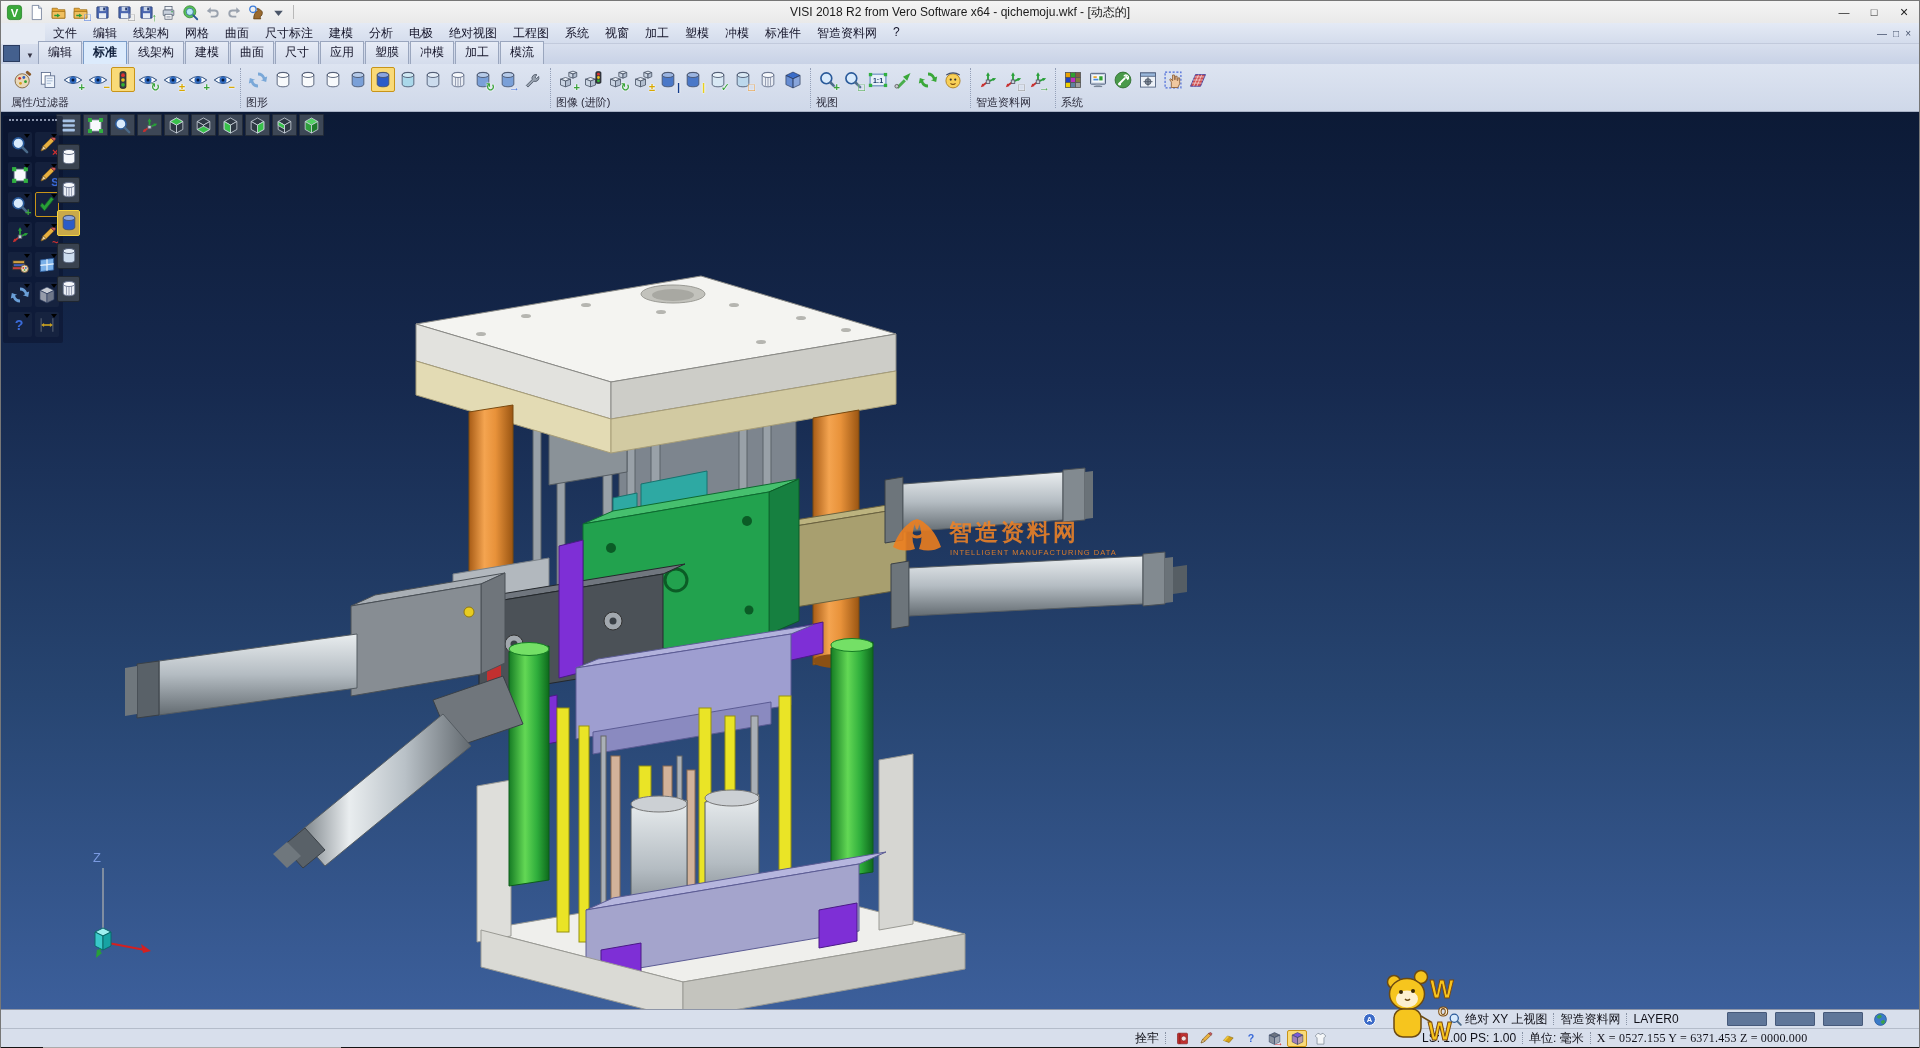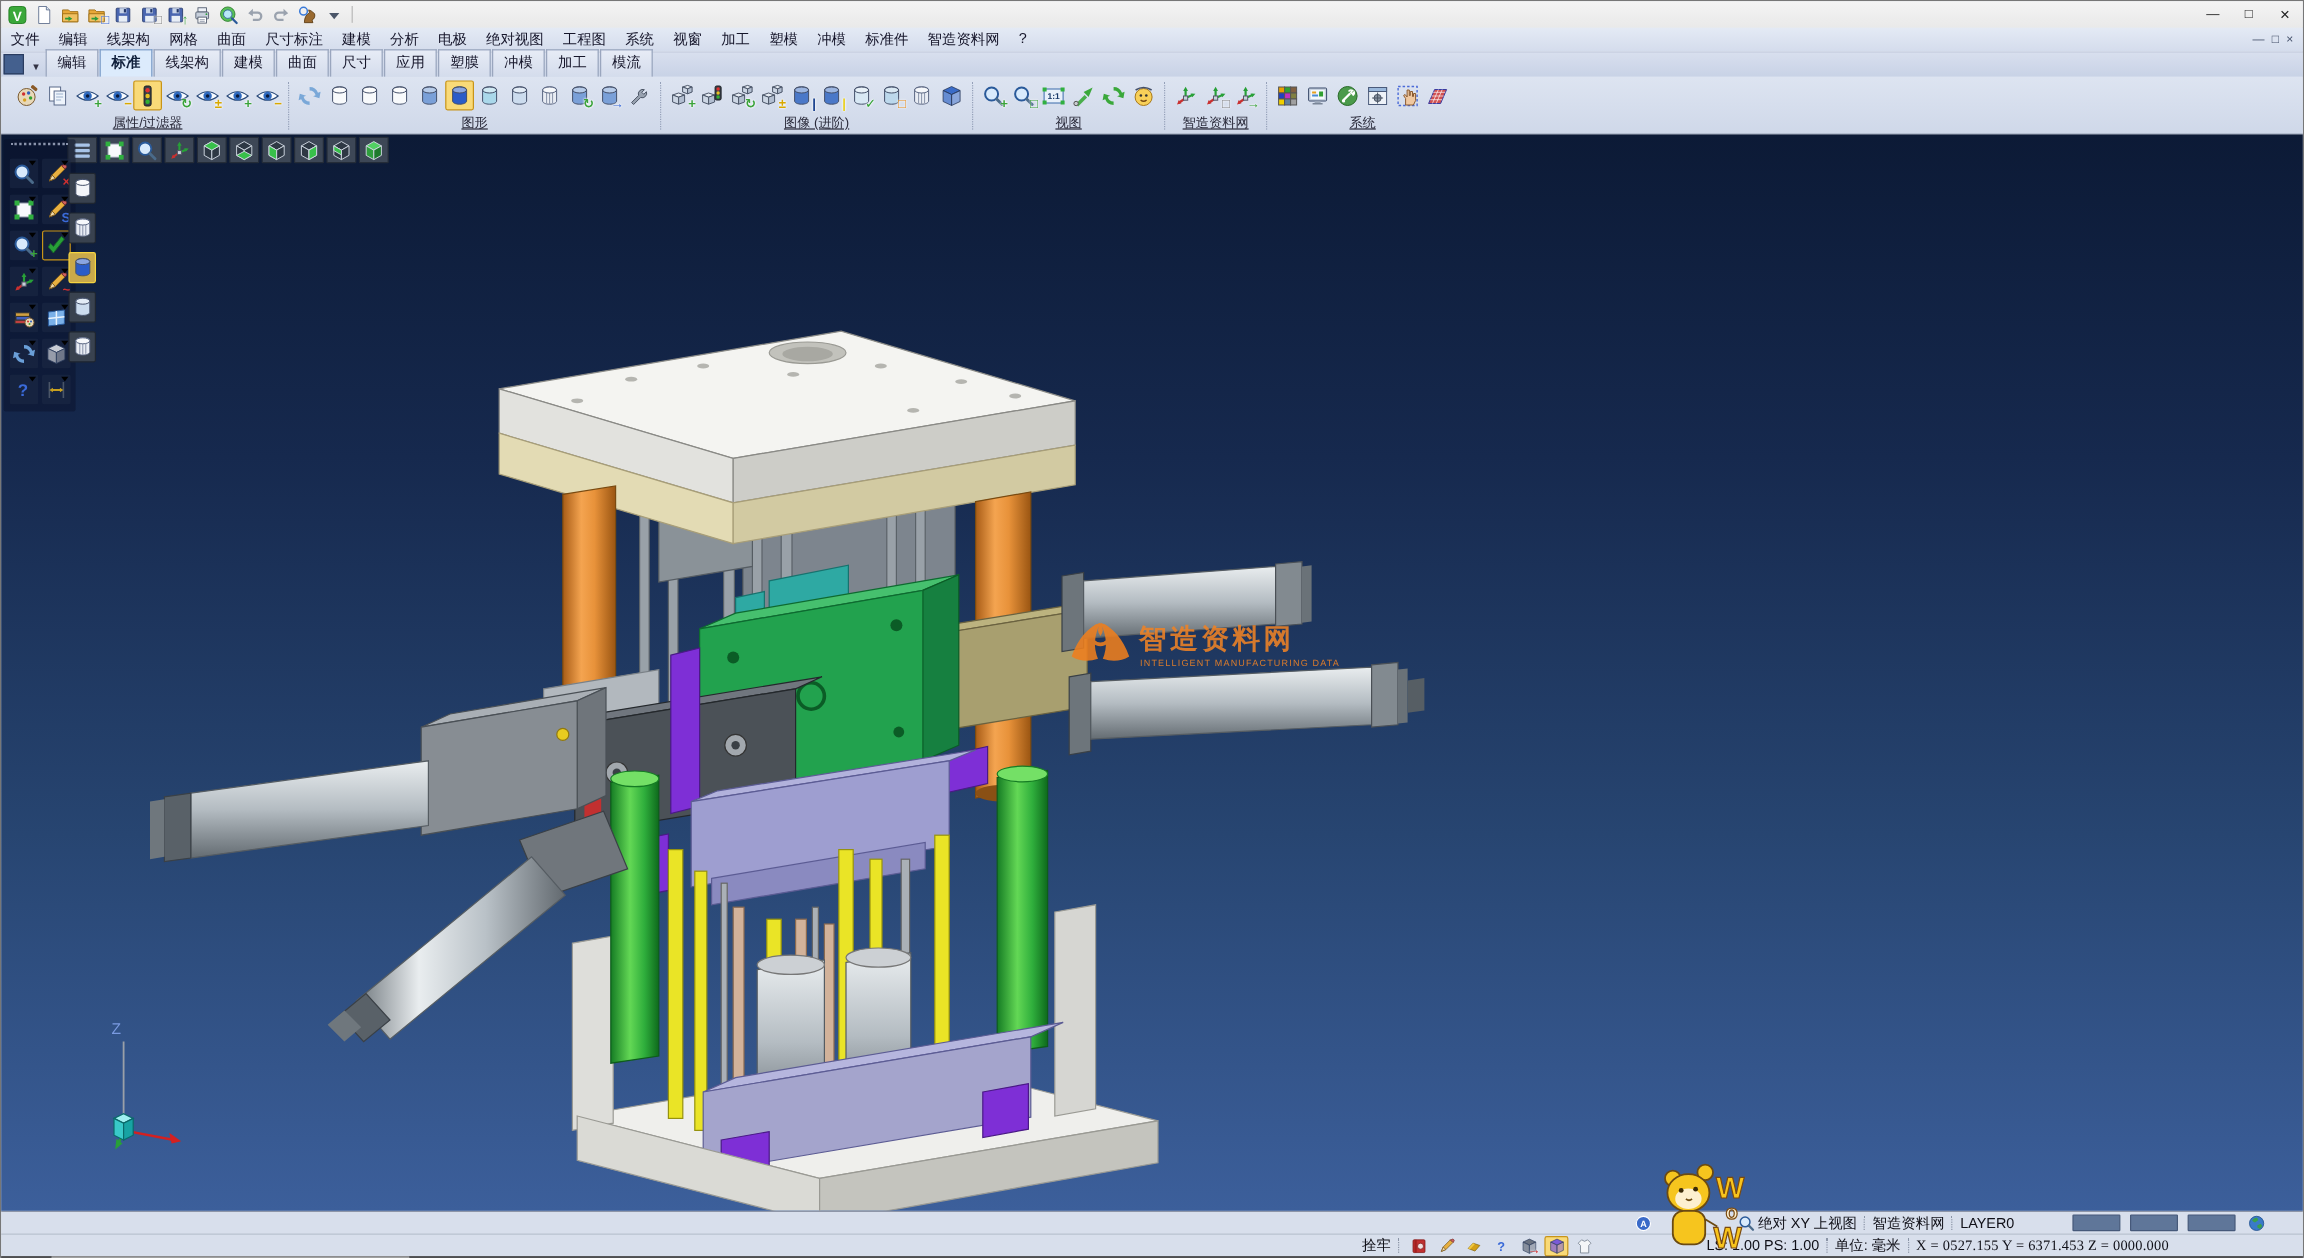--- a/index.html
+++ b/index.html
@@ -11,36 +11,36 @@
   .titlebar{height:22px;background:linear-gradient(#f4f4f4,#e9e9e9);display:flex;align-items:center;position:relative;flex:none;}
   .qa{display:flex;align-items:center;gap:1px;padding-left:3px;}
   .qa .ic{width:21px;height:20px;}
   .qa .ic svg{width:17px;height:17px;}
   .qa-sep{width:1px;height:14px;background:#b8b8b8;margin:0 4px;}
   .win-title{position:absolute;left:0;right:0;text-align:center;font-size:12px;color:#1a1a1a;pointer-events:none;}
   .winbtns{margin-left:auto;display:flex;height:100%;}
   .winbtn{width:30px;display:flex;align-items:center;justify-content:center;font-size:11px;color:#222;cursor:default;}
 
   
-  .menubar{height:20px;background:linear-gradient(#e4eaf5,#d4dcec);display:flex;align-items:center;font-size:12px;color:#15152a;flex:none;border-bottom:1px solid #c2cadc;}
+  .menubar{height:20px;background:linear-gradient(#e4eaf5,#d4dcec);display:flex;align-items:center;font-size:12px;color:#15152a;flex:none;border-bottom:1px solid #c2cadc;margin-left:44px;}
   .menubar .mi{padding:2px 8px;white-space:nowrap;}
   .mdi{margin-left:auto;display:flex;gap:6px;padding-right:8px;font-size:10px;color:#44506a;}
 
   
   .tabrow{height:20px;background:linear-gradient(#d8dfee,#c8d2e6);display:flex;align-items:flex-end;flex:none;font-size:12px;color:#15152a;}
   .tabsquare{width:15px;height:15px;background:#44608e;border:1px solid #2a3c60;margin:0 2px 2px 2px;}
   .tabdrop{width:16px;text-align:center;font-size:8px;color:#334;padding-bottom:4px;}
   .tab{padding:2px 9px 3px 9px;border:1px solid #9aa6be;border-bottom:none;margin-right:1px;background:linear-gradient(#e7ecf6,#d4dcec);white-space:nowrap;}
   .tab.active{background:#dcebfc;border-color:#7a9cc8;font-weight:bold;color:#10203c;}
 
   
   .ribbon{height:46px;background:linear-gradient(#dde4f1,#cfd8e9);display:flex;align-items:stretch;padding:1px 4px 0 10px;flex:none;border-bottom:1px solid #a8b2c6;}
   .grp{display:flex;flex-direction:column;}
   .grp-icons{display:flex;gap:1px;align-items:center;height:29px;}
-  .grp-label{text-align:center;font-size:11px;color:#2a2a3a;padding-top:1px;text-decoration:underline;}
+  .grp-label{font-size:11px;color:#2a2a3a;padding-top:1px;}
   .gsep{border-left:1px dotted #94a0b8;margin:3px 5px;}
 
   
   .ic{position:relative;display:inline-flex;align-items:center;justify-content:center;width:24px;height:25px;border:1px solid transparent;border-radius:2px;box-sizing:border-box;}
   .ic svg{width:20px;height:20px;display:block;}
   .ic i{position:absolute;right:-1px;bottom:-2px;font-style:normal;font-weight:bold;font-size:11px;line-height:1;text-shadow:0 0 2px #fff,0 0 2px #fff;}
   .ic.sel{background:#f9da78;border-color:#c89418;}
 
   
   .viewport{position:relative;flex:none;height:897px;background:linear-gradient(180deg,var(--viewport-top) 0%,#16294e 30%,#274571 65%,var(--viewport-bottom) 100%);overflow:hidden;}
@@ -435,20 +435,21 @@
             <use href="#sym-knight"></use>
           </svg>
         </span>
         <span class="ic">
           <svg viewBox="0 0 24 24">
             <use href="#sym-dropdown"></use>
           </svg>
         </span>
       </div>
     <div class="qa-sep"></div>
+    <div class="win-title">VISI 2018 R2 from Vero Software x64 - qichemoju.wkf - [动态的]</div>
     <div class="winbtns">
       <div class="winbtn">—</div>
       <div class="winbtn">□</div>
       <div class="winbtn" style="font-size:14px;">×</div>
     </div>
   </div>
 
   <div class="menubar">
     <div style="display:flex;">
 

